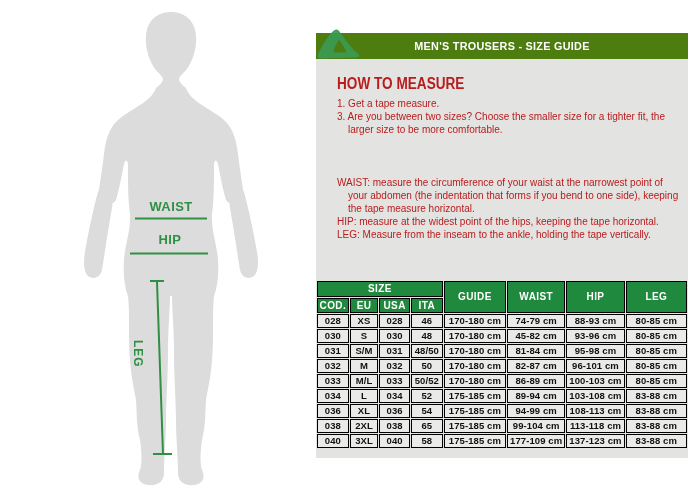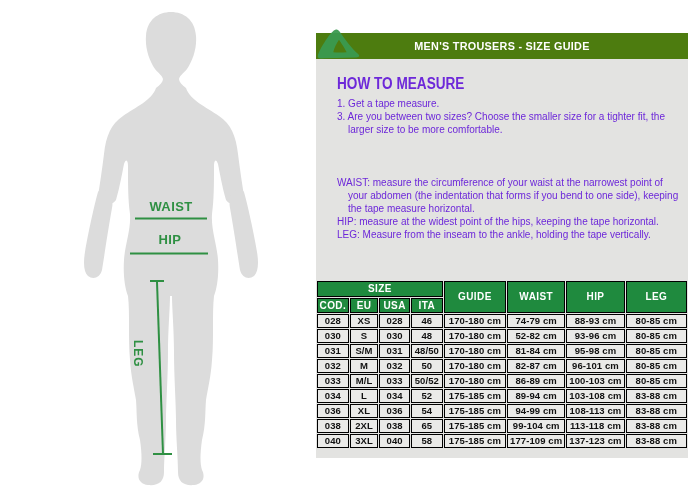--- a/index.html
+++ b/index.html
@@ -30,21 +30,21 @@
   }
   .title-bar .title-text {
     width:100%; height:26px; line-height:26px; text-align:center;
     color:#ffffff; font-size:11.5px; font-weight:bold; letter-spacing:.3px;
     transform:scaleX(.94); transform-origin:center;
   }
   .logo-svg { position:absolute; left:316px; top:28px; width:46px; height:31px; }
 
   .panel {
     position:absolute; left:316px; top:59px; width:372px; height:399px;
-    background:#e3e3e1; color:#6d28d9;
+    background:#e3e3e1; color:#b91c1c;
   }
   .htm-heading {
     position:absolute; left:21px; top:16px;
     font-size:16px; font-weight:bold; letter-spacing:0;
     transform:scaleX(.85); transform-origin:left center; white-space:nowrap;
   }
   .htm-steps { position:absolute; left:21px; top:38px; width:346px; }
   .htm-notes { position:absolute; left:21px; top:117px; width:346px; }
   .htm-steps p, .htm-notes p {
     font-size:10px; line-height:13px;
@@ -216,21 +216,21 @@
           <td>74-79 cm</td>
           <td>88-93 cm</td>
           <td>80-85 cm</td>
         </tr>
         <tr>
           <td>030</td>
           <td>S</td>
           <td>030</td>
           <td>48</td>
           <td>170-180 cm</td>
-          <td>52-82 cm</td>
+          <td>45-82 cm</td>
           <td>93-96 cm</td>
           <td>80-85 cm</td>
         </tr>
         <tr>
           <td>031</td>
           <td>S/M</td>
           <td>031</td>
           <td>48/50</td>
           <td>170-180 cm</td>
           <td>81-84 cm</td>

